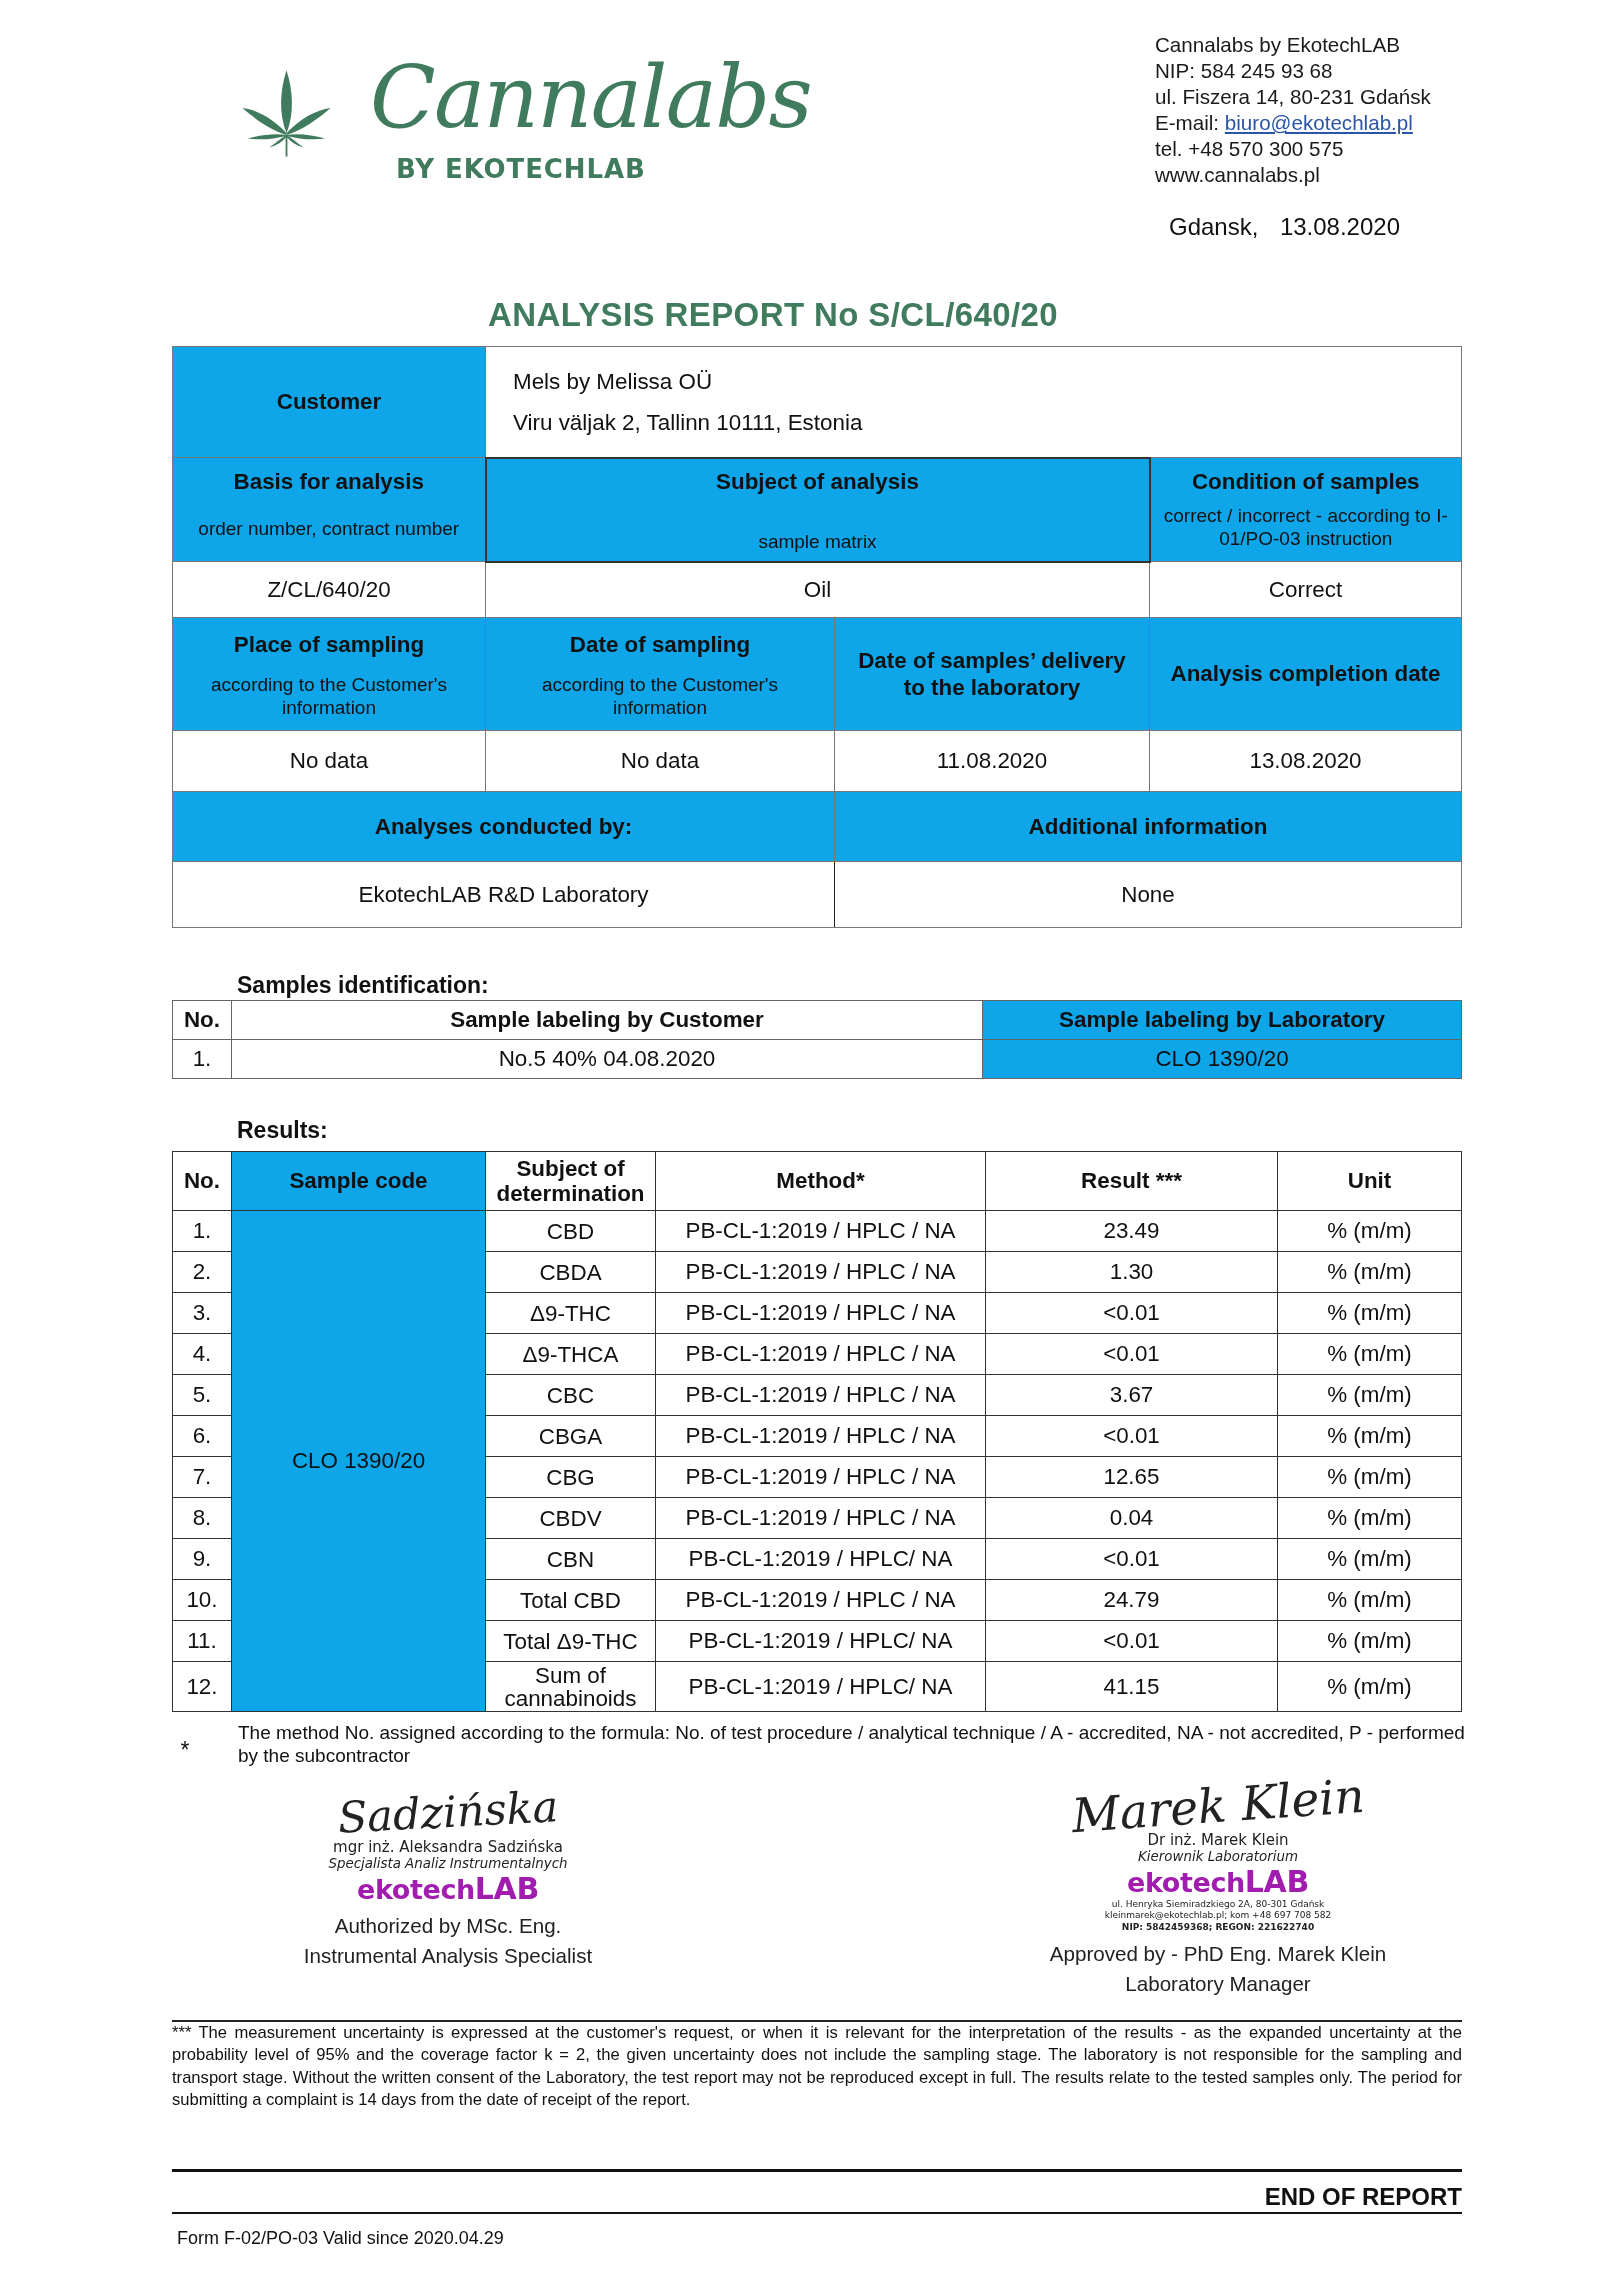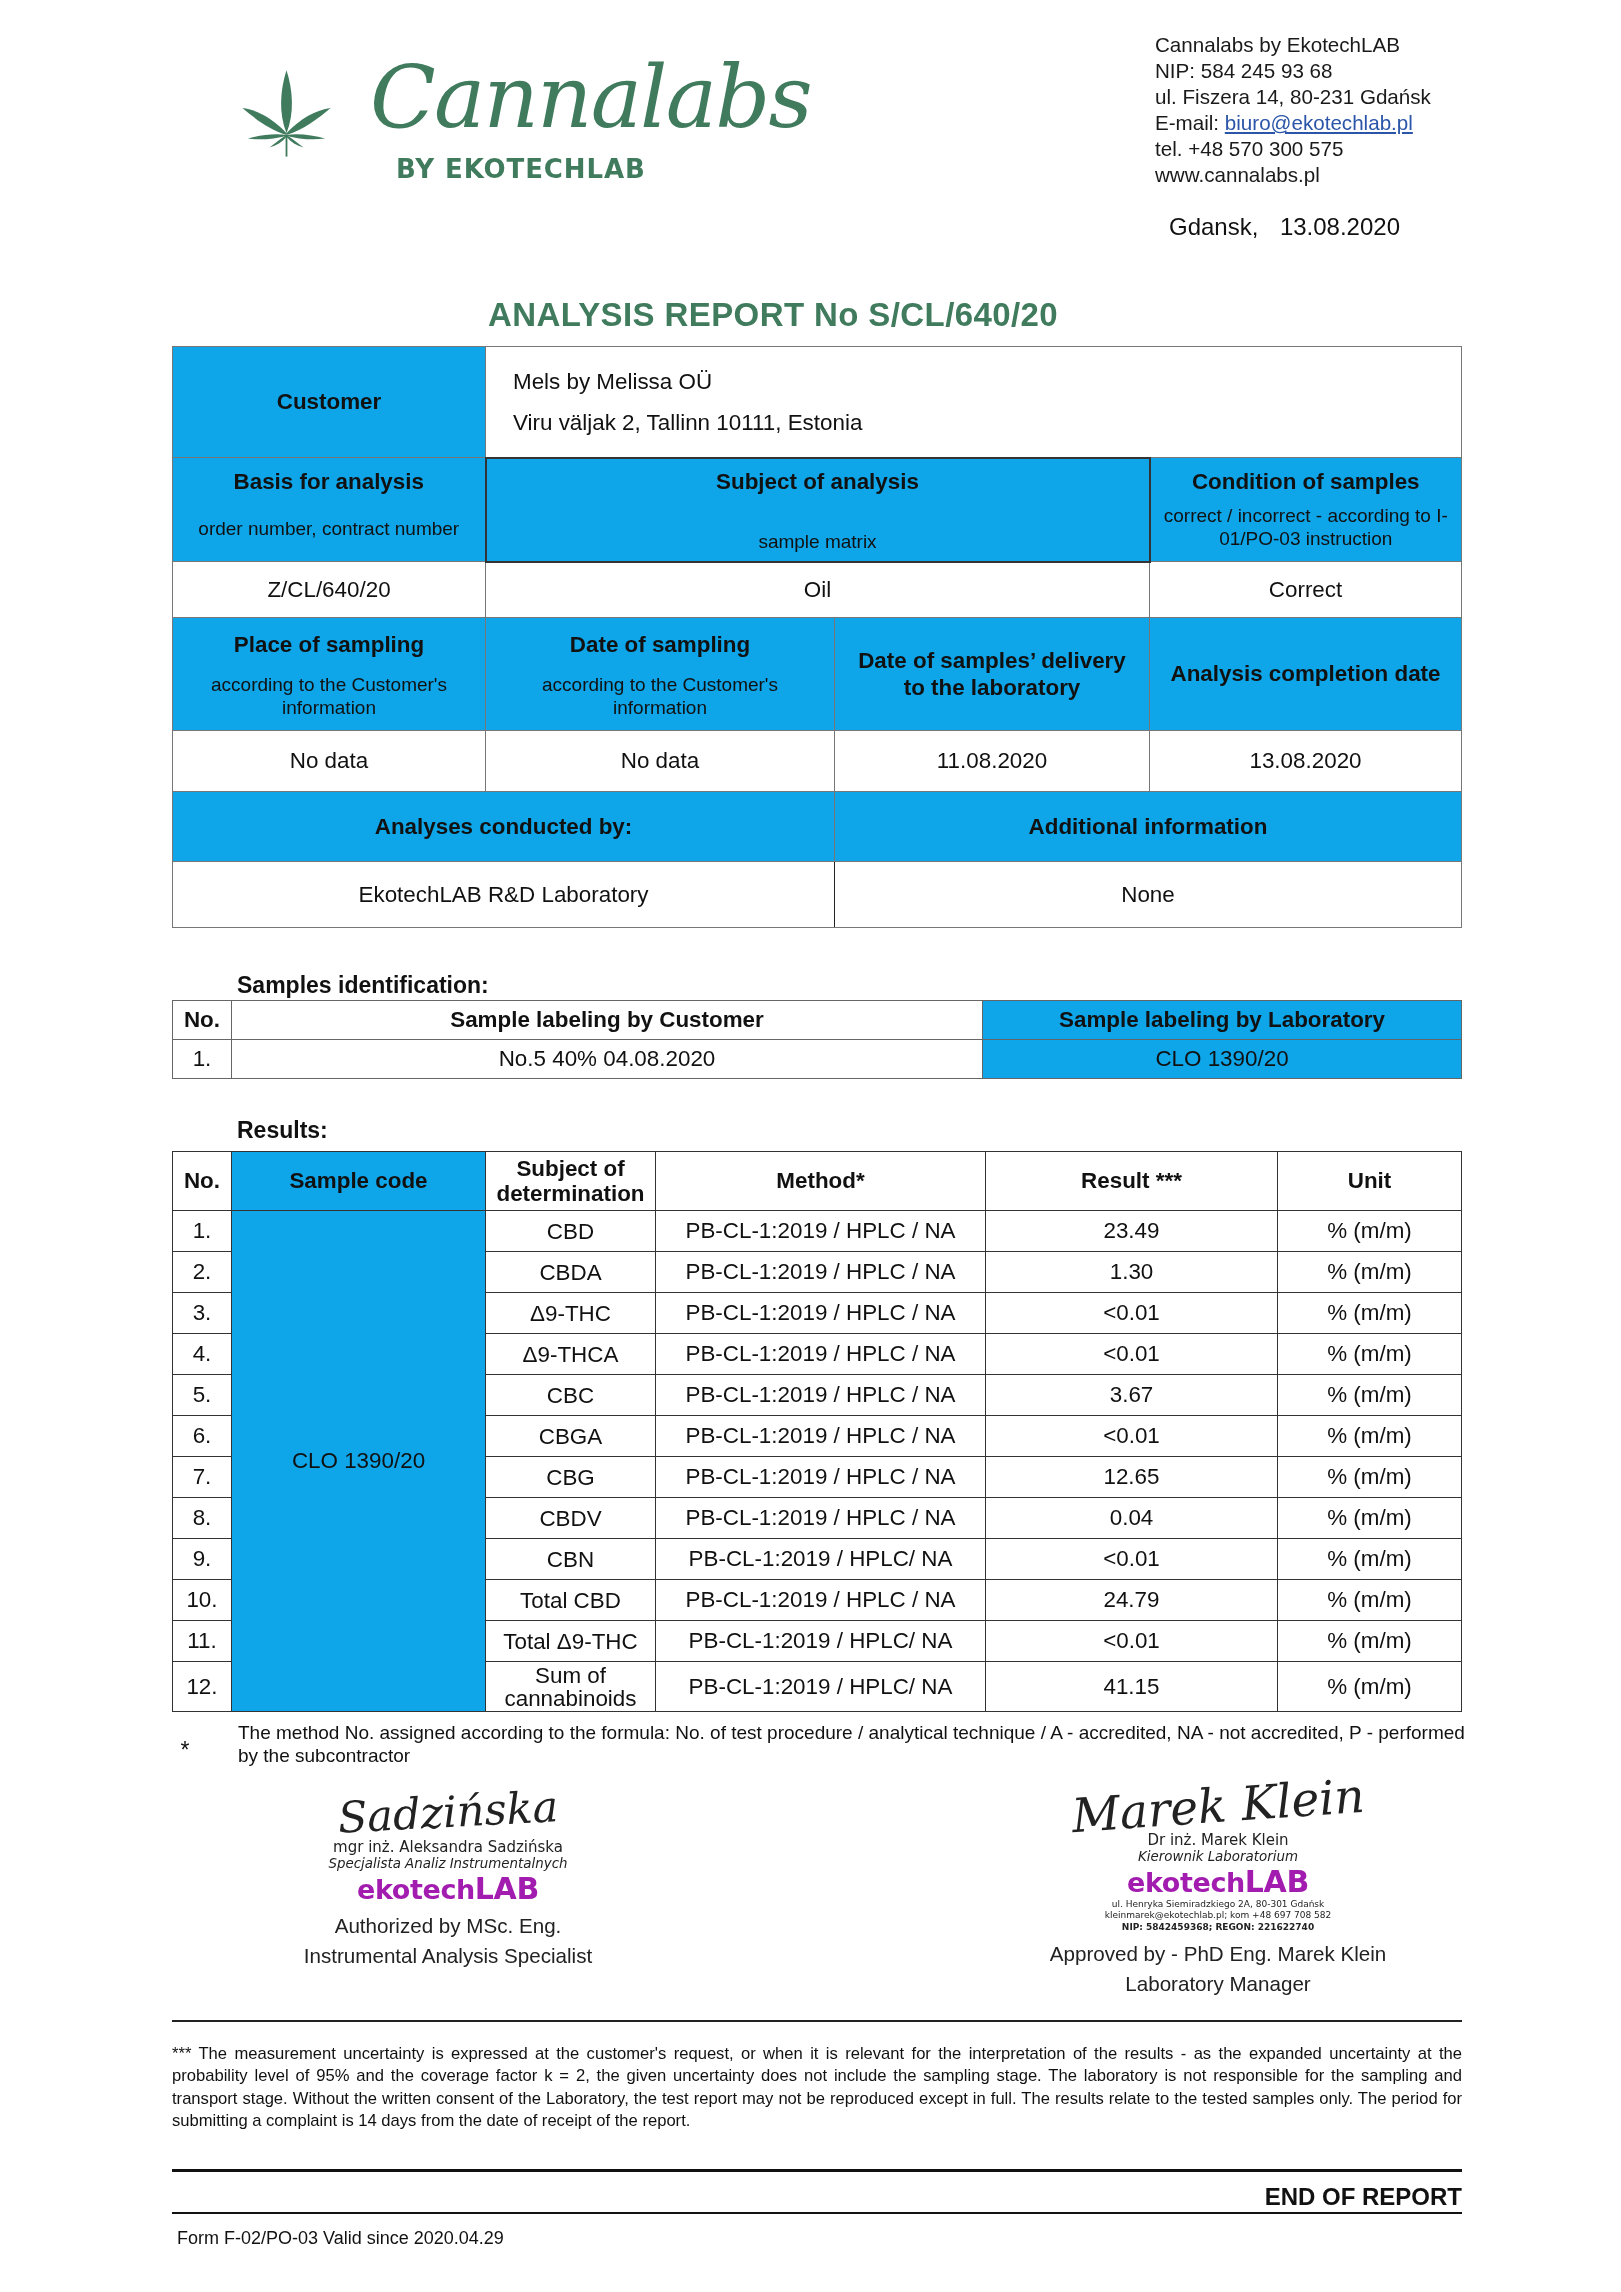--- a/index.html
+++ b/index.html
@@ -63,21 +63,21 @@
   .sig-script { font-family: "DejaVu Serif", serif; font-style: italic; font-size: 43px; color: #222; line-height: 1; }
   .sig-name { font-family: "DejaVu Sans", sans-serif; font-size: 15px; color: #222; }
   .sig-role { font-family: "DejaVu Sans", sans-serif; font-style: italic; font-size: 13.4px; color: #222; }
   .sig-brand { font-family: "DejaVu Sans", sans-serif; font-weight: bold; font-size: 27px; color: #a21caf; letter-spacing: -0.4px; }
   .sig-brand b { font-size: 30px; }
   .sig-small { font-family: "DejaVu Sans", sans-serif; font-size: 9px; color: #222; line-height: 11.6px; }
   .sig-caption { font-size: 20.6px; line-height: 29.6px; color: #222; }
 
   .disclaimer {
     left: 172px; top: 2020px; width: 1290px; font-size: 16.6px; line-height: 22.4px;
-    border-top: 2.7px solid #222; padding-top: 21px; text-align: justify;
+    border-top: 2.7px solid #222; padding-top: 0; text-align: justify;
   }
   .end-line1 { left: 172px; top: 2169px; width: 1290px; height: 0; border-top: 3.6px solid #111; }
   .end-text { left: 172px; top: 2183px; width: 1290px; text-align: right; font-size: 24px; font-weight: bold; }
   .end-line2 { left: 172px; top: 2212px; width: 1290px; height: 0; border-top: 2.7px solid #111; }
   .form-id { left: 177px; top: 2228px; font-size: 18px; color: #111; }
 </style>
 </head>
 <body>
 
 <div class="abs logo-wrap">

